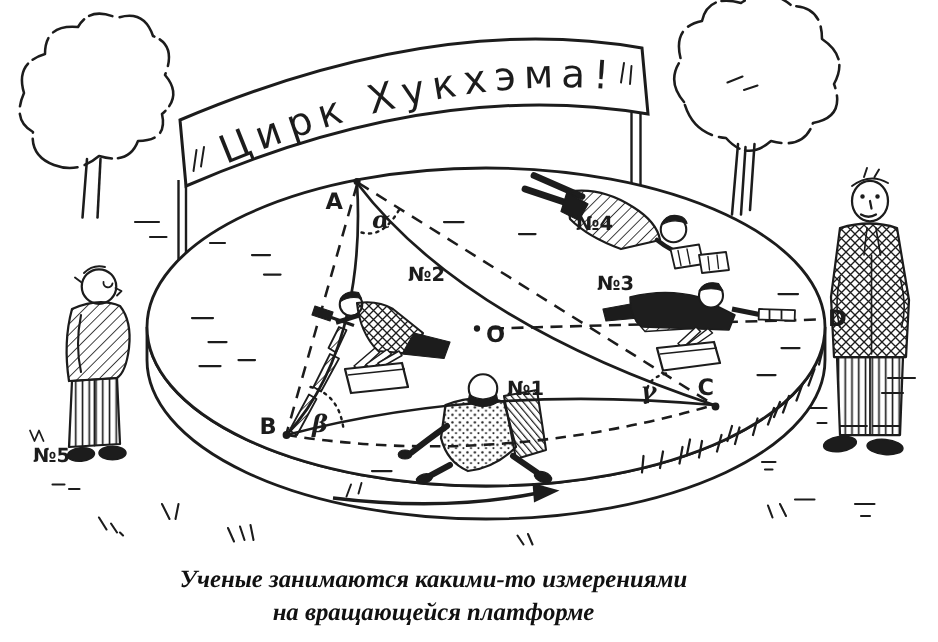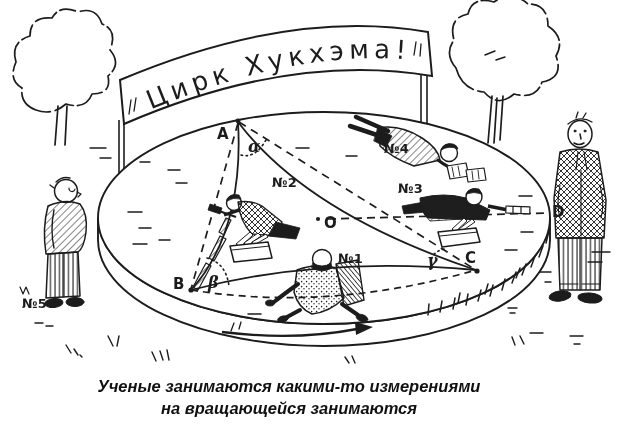--- a/index.html
+++ b/index.html
@@ -4,21 +4,21 @@
 <style>
   html,body{margin:0;padding:0;background:#fff;}
   .stage{position:relative;width:625px;height:428px;background:#fff;overflow:hidden;
          font-family:"DejaVu Sans",sans-serif;}
   svg{position:absolute;left:0;top:0;}
   .pt-label{font-family:"DejaVu Sans",sans-serif;font-size:15px;font-weight:bold;fill:#1c1c1c;}
   .num-label{font-family:"DejaVu Sans",sans-serif;font-size:13px;font-weight:bold;fill:#1c1c1c;}
   .greek-label{font-family:"DejaVu Serif",serif;font-style:italic;font-size:16px;font-weight:bold;fill:#1c1c1c;}
   .banner-text{font-family:"DejaVu Sans",sans-serif;font-size:26px;letter-spacing:5px;fill:#1c1c1c;}
   .caption{position:absolute;left:0;top:375px;width:578px;text-align:center;
-           font-family:Liberation Sans, sans-serif;font-weight:bold;font-style:italic;
+           font-family:Liberation Serif, serif;font-weight:bold;font-style:italic;
            font-size:16.5px;line-height:22px;color:#111;}
 </style>
 </head>
 <body>
 
 <div class="stage">
 <svg width="625" height="428" viewBox="0 0 625 428">
   <defs>
     <pattern id="hatch" width="5" height="5" patternUnits="userSpaceOnUse" patternTransform="rotate(45)">
       <line x1="0" y1="0" x2="0" y2="5" stroke="#1c1c1c" stroke-width="1.1"></line>
@@ -221,15 +221,15 @@
     <text class="num-label" x="338" y="263">№1</text>
     <text class="num-label" x="272" y="187">№2</text>
     <text class="num-label" x="398" y="193">№3</text>
     <text class="num-label" x="384" y="153">№4</text>
     <text class="num-label" x="22" y="308">№5</text>
   </g>
 </svg>
 
 <div class="caption">
   <div>Ученые занимаются какими-то измерениями</div>
-  <div>на вращающейся занимаются</div>
+  <div>на вращающейся платформе</div>
 </div>
 </div>
 
 </body></html>

